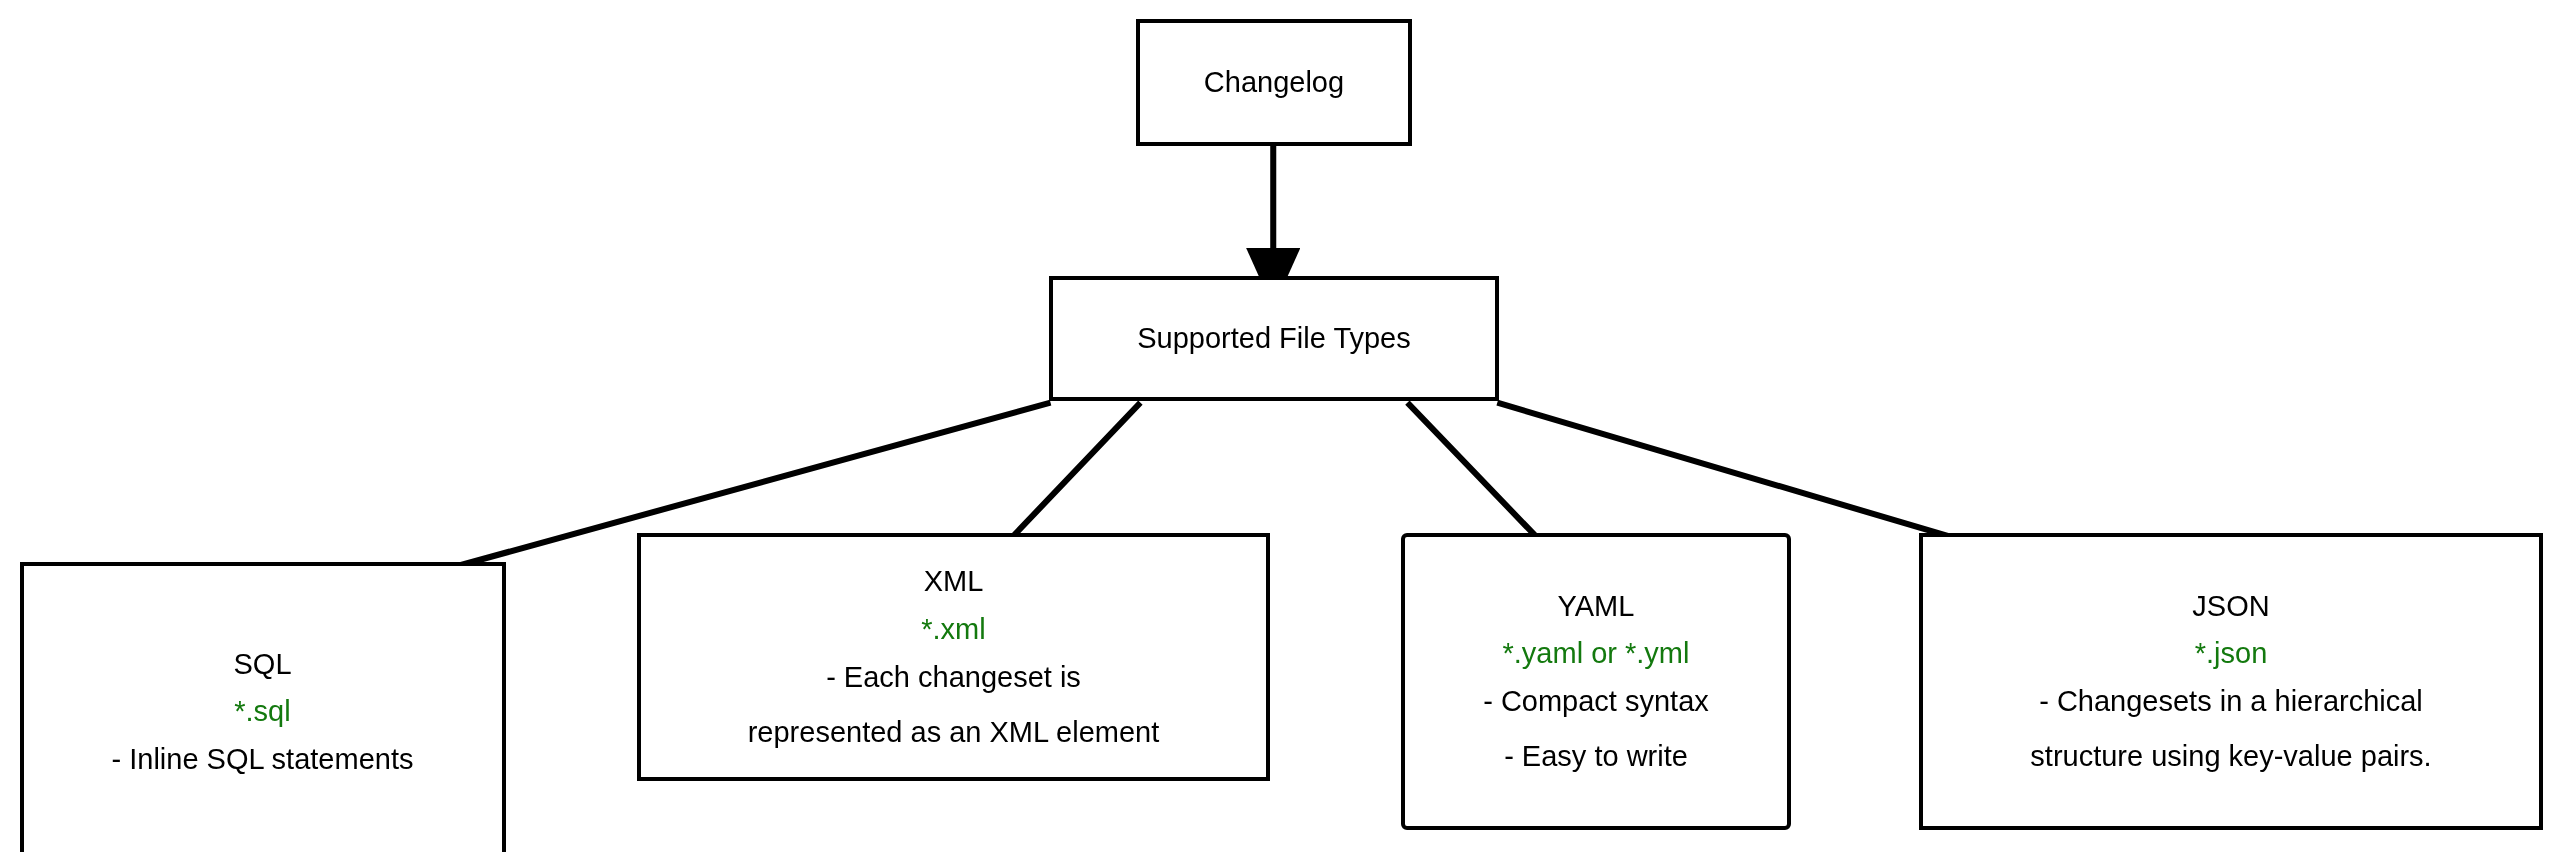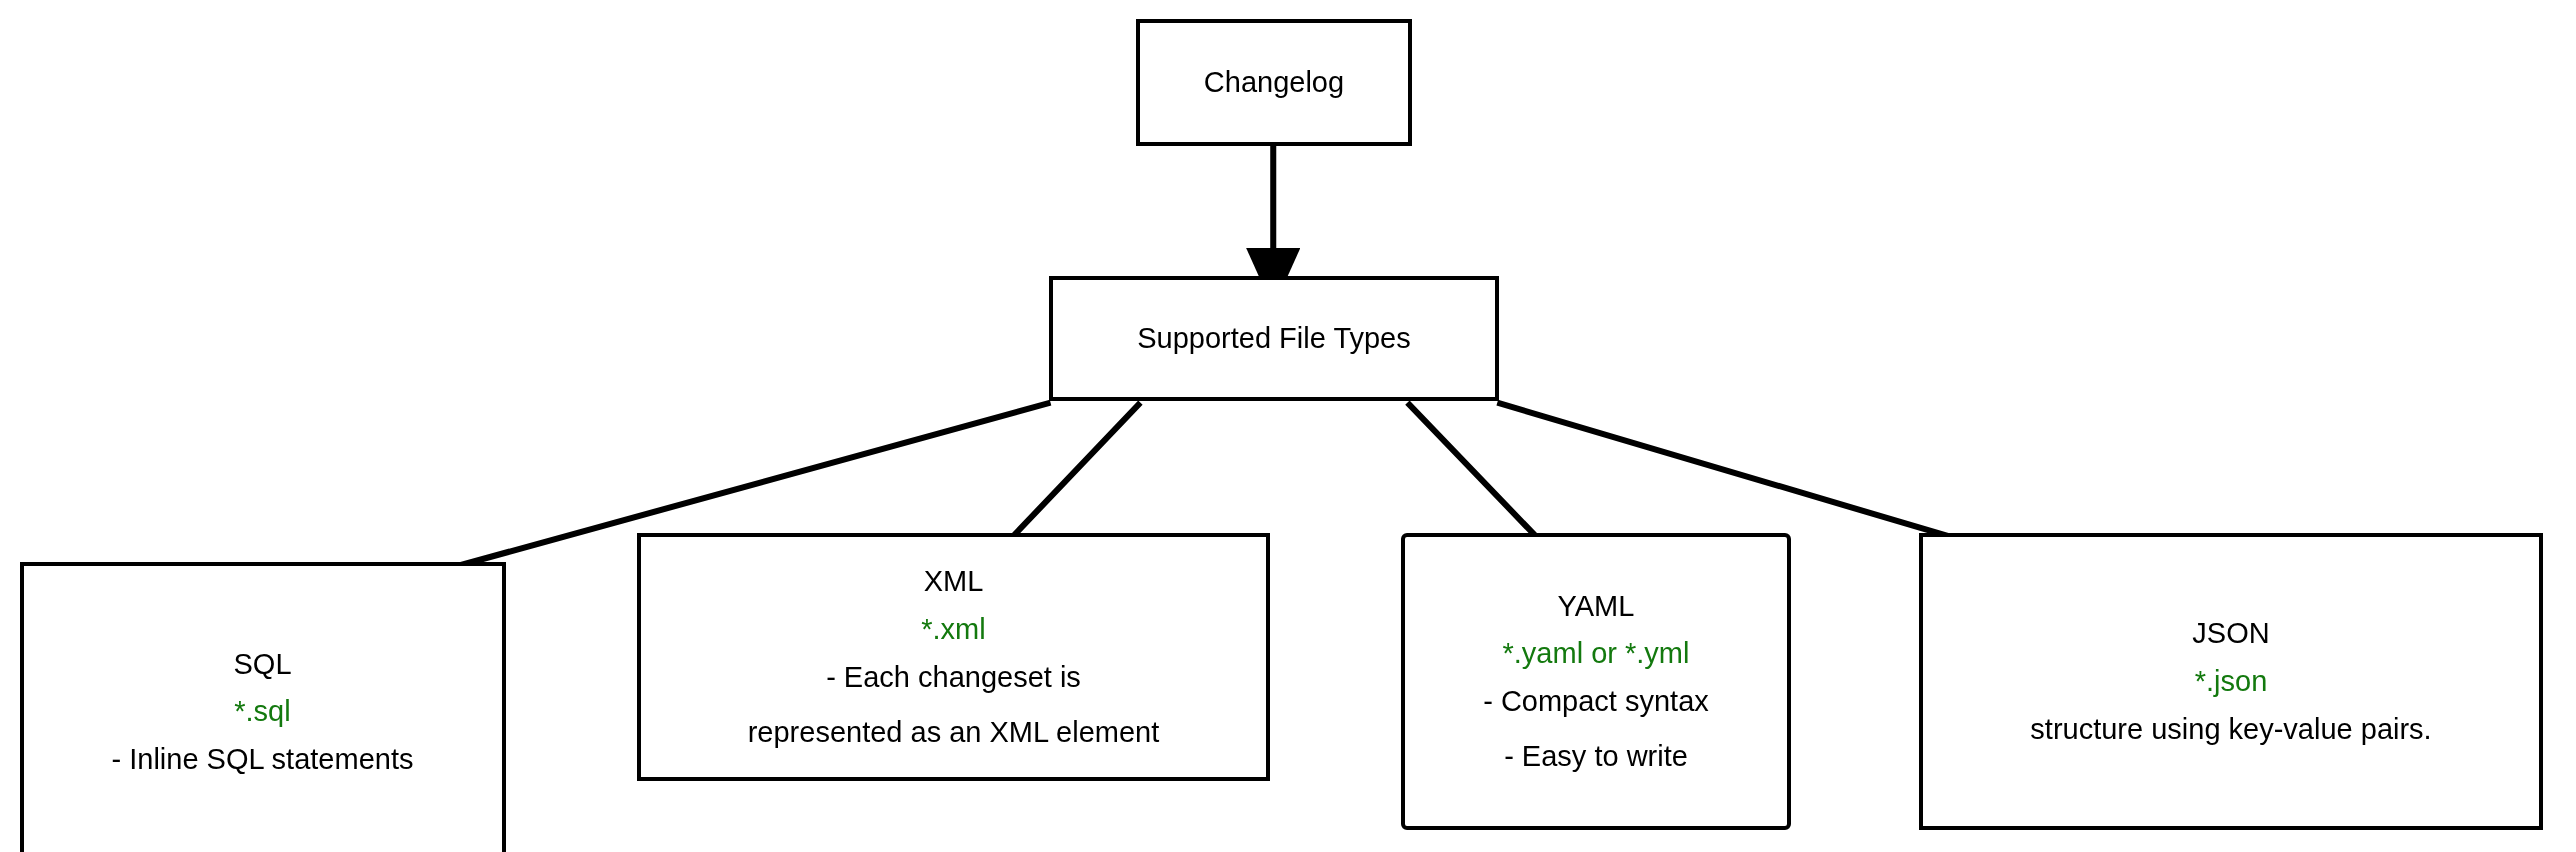--- a/index.html
+++ b/index.html
@@ -119,17 +119,18 @@
   <div class="node" id="node-yaml">
     <span class="node-line title">YAML</span>
     <span class="node-line ext">*.yaml or *.yml</span>
     <span class="node-line desc">- Compact syntax</span>
     <span class="node-line desc">- Easy to write</span>
   </div>
 
   <div class="node" id="node-json">
     <span class="node-line title">JSON</span>
     <span class="node-line ext">*.json</span>
+    <span class="node-line desc">- Changesets in a hierarchical</span>
     <span class="node-line desc">structure using key-value pairs.</span>
   </div>
 
 </div>
 
 
 </body></html>

